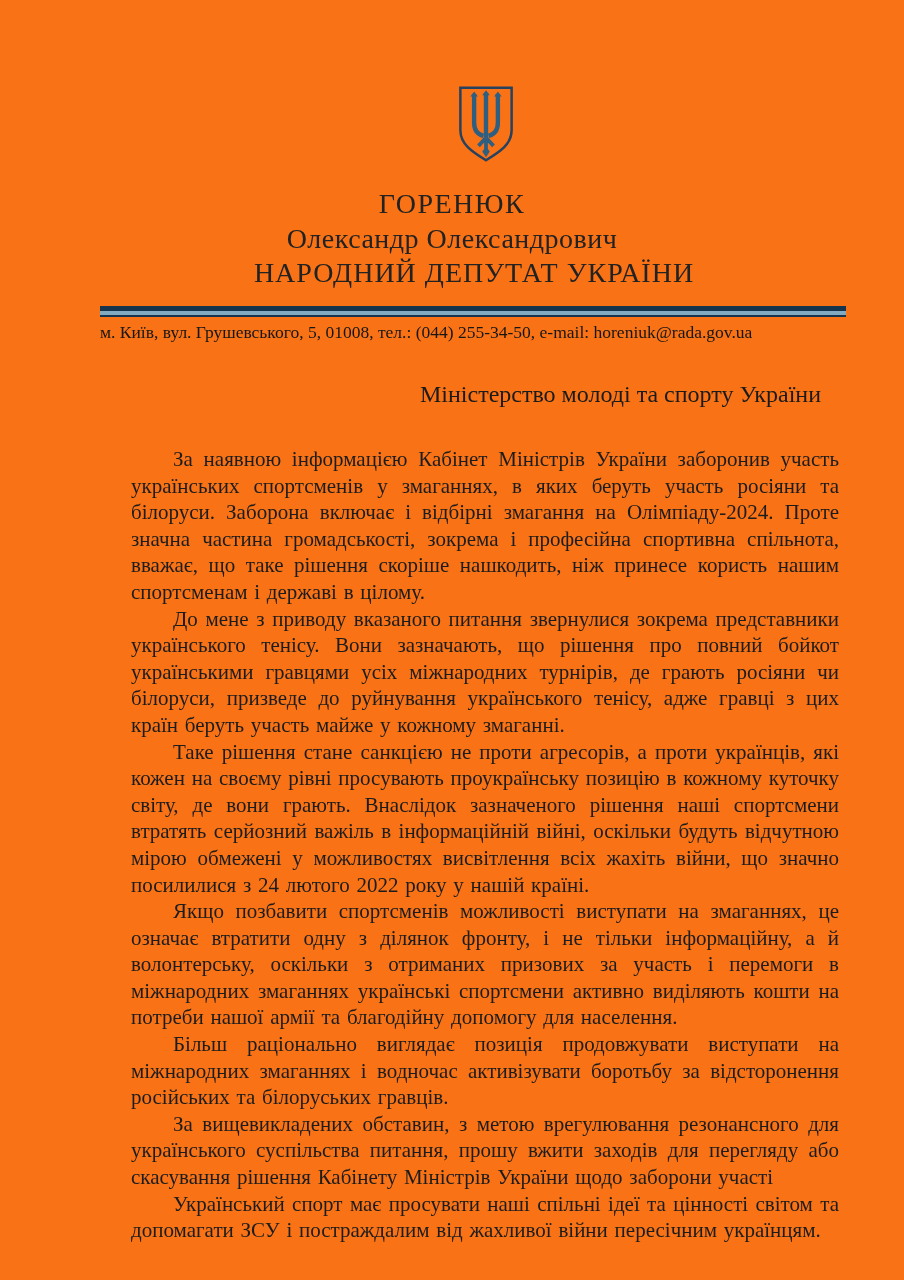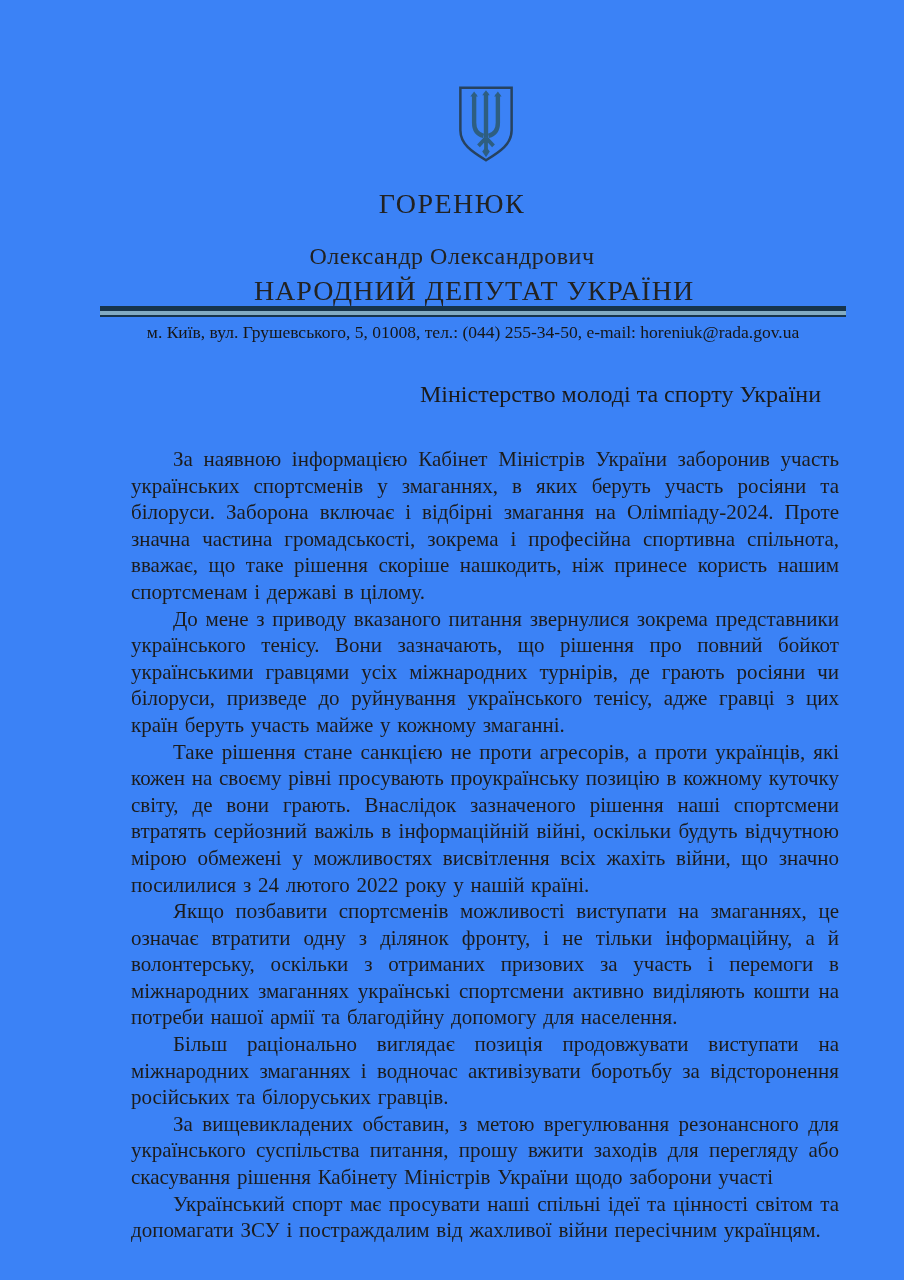--- a/index.html
+++ b/index.html
@@ -4,21 +4,21 @@
 <style>
   html, body {
     margin: 0;
     padding: 0;
     background: #ffffff;
   }
   .sheet {
     position: relative;
     width: 904px;
     height: 1280px;
-    background: #3b82f6;
+    background: #f97316;
     overflow: hidden;
     font-family: "Liberation Serif", "DejaVu Serif", serif;
     color: #1d1d1d;
   }
   .emblem {
     position: absolute;
     left: 454px;
     top: 84px;
     width: 64px;
     height: 80px;
@@ -30,24 +30,23 @@
     width: 904px;
     text-align: center;
     color: #222222;
   }
   .surname {
     font-size: 28px;
     line-height: 36px;
     letter-spacing: 1.5px;
   }
   .given-names {
-    font-size: 24px;
+    font-size: 28px;
     line-height: 33px;
     letter-spacing: 0.5px;
-    margin-top: 18px;
   }
   .position-title {
     font-size: 28px;
     line-height: 36px;
     letter-spacing: 1px;
     margin-left: 44px;
   }
   .rule {
     position: absolute;
     left: 100px;
@@ -55,21 +54,20 @@
     width: 746px;
   }
   .rule .dark-thick { height: 5px; background: #16344c; }
   .rule .light-band { height: 4px; background: #82abc2; }
   .rule .dark-thin  { height: 2px; background: #16344c; }
   .contact-line {
     position: absolute;
     left: 100px;
     top: 320px;
     width: 746px;
-    text-align: center;
     font-size: 17.5px;
     line-height: 24px;
     color: #161616;
   }
   .addressee {
     position: absolute;
     left: 131px;
     top: 381px;
     width: 690px;
     text-align: right;

